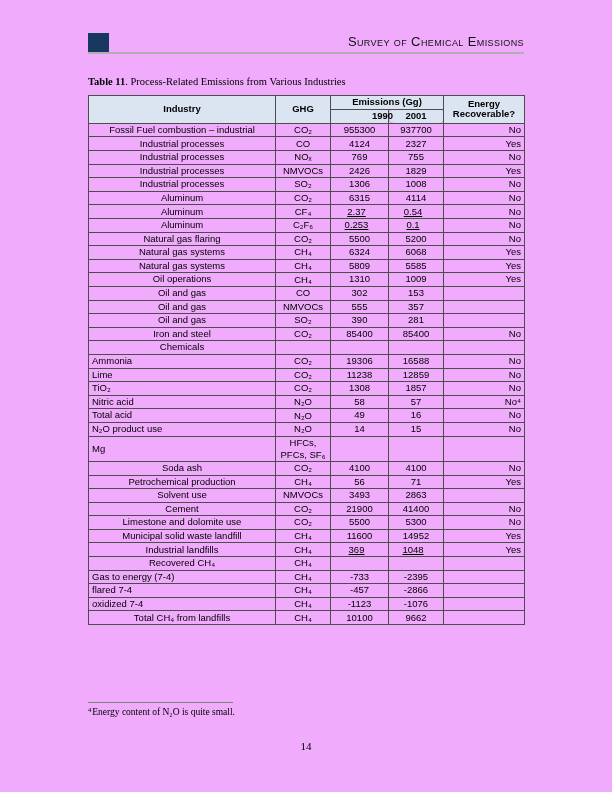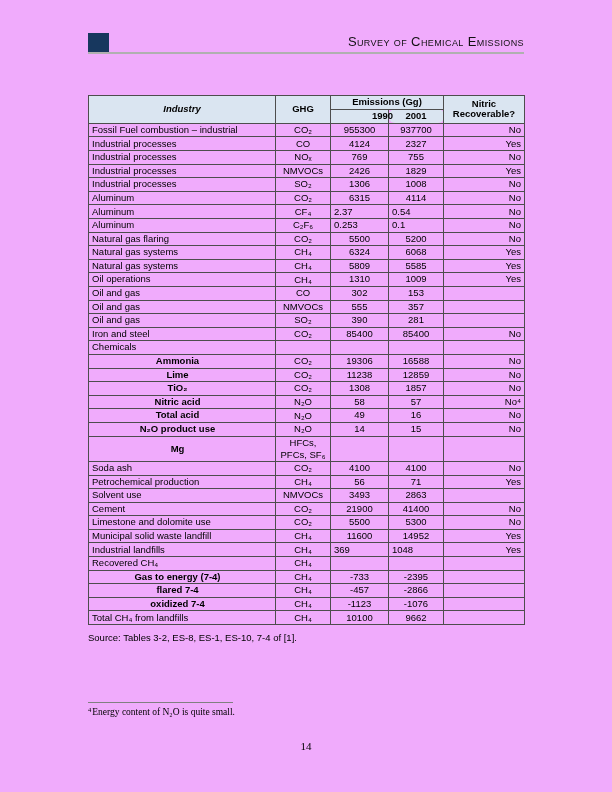--- a/index.html
+++ b/index.html
@@ -26,25 +26,25 @@
     position:absolute; left:88px; top:95px; width:436px;
     border-collapse:collapse; table-layout:fixed; font-size:9.5px;
   }
   .emissions th, .emissions td { border:1px solid #4d4d4d; }
   .emissions th {
     font-weight:bold; text-align:center; padding:1px 2px; line-height:1.15; font-size:9.5px;
   }
   .emissions td {
     height:12.6px; line-height:12.4px; padding:0 3px; overflow:hidden; white-space:nowrap;
   }
-  td.ind { text-align:left; }
-  td.ind.ar { text-align:center; padding-right:12px;font-weight:bold; }
+  td.ind { text-align:center; }
+  td.ind.ar { text-align:left; padding-right:12px; }
   td.ghg { text-align:center; white-space:pre-line; line-height:12.2px; }
   td.num { text-align:center; }
-  td.num.arn { text-align:left; padding-right:9px; }
+  td.num.arn { text-align:center; padding-right:9px;text-decoration:underline; }
   td.rec { text-align:right; }
 
   
   .source { position:absolute; left:88px; top:632px; font-size:9.5px; }
 
   
   .fn-rule { position:absolute; left:88px; top:702px; width:145px; height:1px; background:#808080; }
   .footnote { position:absolute; left:88px; top:707px; font-family:"Liberation Serif","DejaVu Serif",serif; font-size:9.5px; }
   .fn-marker { font-size:6.5px; position:relative; top:-3.5px; padding-right:1px; }
 
@@ -58,35 +58,36 @@
 <body>
 
 <div class="page">
 
   <div>
     <div class="hdr-square" style="background: rgb(23, 55, 94);"></div>
     <div class="hdr-rule"></div>
     <div class="hdr-title">Survey of Chemical Emissions</div>
   </div>
 
+  <div class="caption"><span class="cap-label">Table 11</span><span>. Process-Related Emissions from Various Industries</span></div>
 
   <table class="emissions">
     <colgroup>
       <col style="width:187px">
       <col style="width:55px">
       <col style="width:58px">
       <col style="width:55px">
       <col style="width:81px">
     </colgroup>
     <thead>
       <tr>
-        <th rowspan="2" style="background: rgb(218, 229, 241); font-style: italic;">Industry</th>
+        <th rowspan="2" style="background: rgb(218, 229, 241);">Industry</th>
         <th rowspan="2" style="background: rgb(218, 229, 241);">GHG</th>
         <th colspan="2" style="background: rgb(218, 229, 241);">Emissions (Gg)</th>
-        <th rowspan="2" style="background: rgb(218, 229, 241);">Nitric Recoverable?</th>
+        <th rowspan="2" style="background: rgb(218, 229, 241);">Energy Recoverable?</th>
       </tr>
       <tr>
         <th style="background: rgb(218, 229, 241); padding-left: 41px;">1990</th>
         <th style="background: rgb(218, 229, 241); border-radius: 6px;">2001</th>
       </tr>
     </thead>
     <tbody>
     <tr>
       <td class="ind">Fossil Fuel combustion – industrial</td>
       <td class="ghg">CO₂</td>
@@ -371,20 +372,19 @@
     <tr>
       <td class="ind">Total CH₄ from landfills</td>
       <td class="ghg">CH₄</td>
       <td class="num">10100</td>
       <td class="num">9662</td>
       <td class="rec"></td>
     </tr>
   </tbody>
   </table>
 
-  <div class="source">Source: Tables 3-2, ES-8, ES-1, ES-10, 7-4 of [1].</div>
 
   <div class="fn-rule"></div>
   <div class="footnote"><span class="fn-marker">4</span><span>Energy content of N₂O is quite small.</span></div>
 
   <div class="page-number">14</div>
 
 </div>
 
 </body></html>

